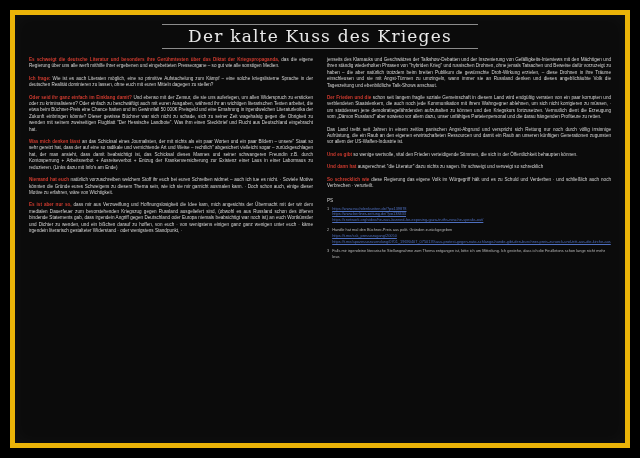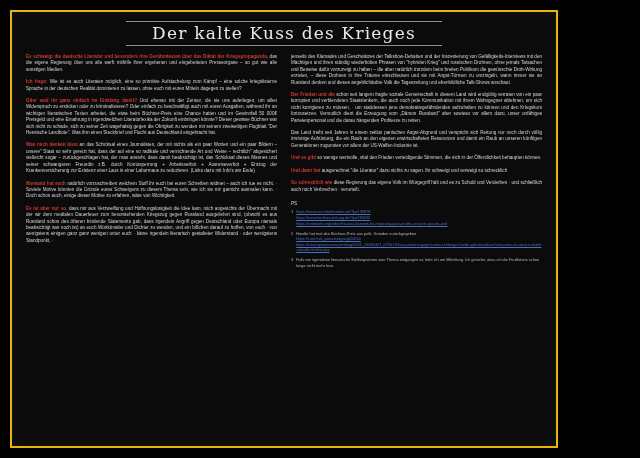--- a/index.html
+++ b/index.html
@@ -16,24 +16,24 @@
   .page {
     position: relative;
     width: 640px;
     height: 458px;
     background: #000;
     box-sizing: border-box;
     padding: 10px;
   }
   .frame {
     position: relative;
-    width: 548px;
+    width: 620px;
     height: 438px;
     background: #0b0b0b;
-    border: 2px solid #eab308;
+    border: 5px solid #eab308;
     box-sizing: border-box;
     box-shadow: inset 0 0 18px rgba(255,255,255,0.03);
     overflow: hidden;
   }
   .title-wrap {
     text-align: center;
     padding: 9px 0 2px 0;
   }
   .title {
     display: inline-block;

